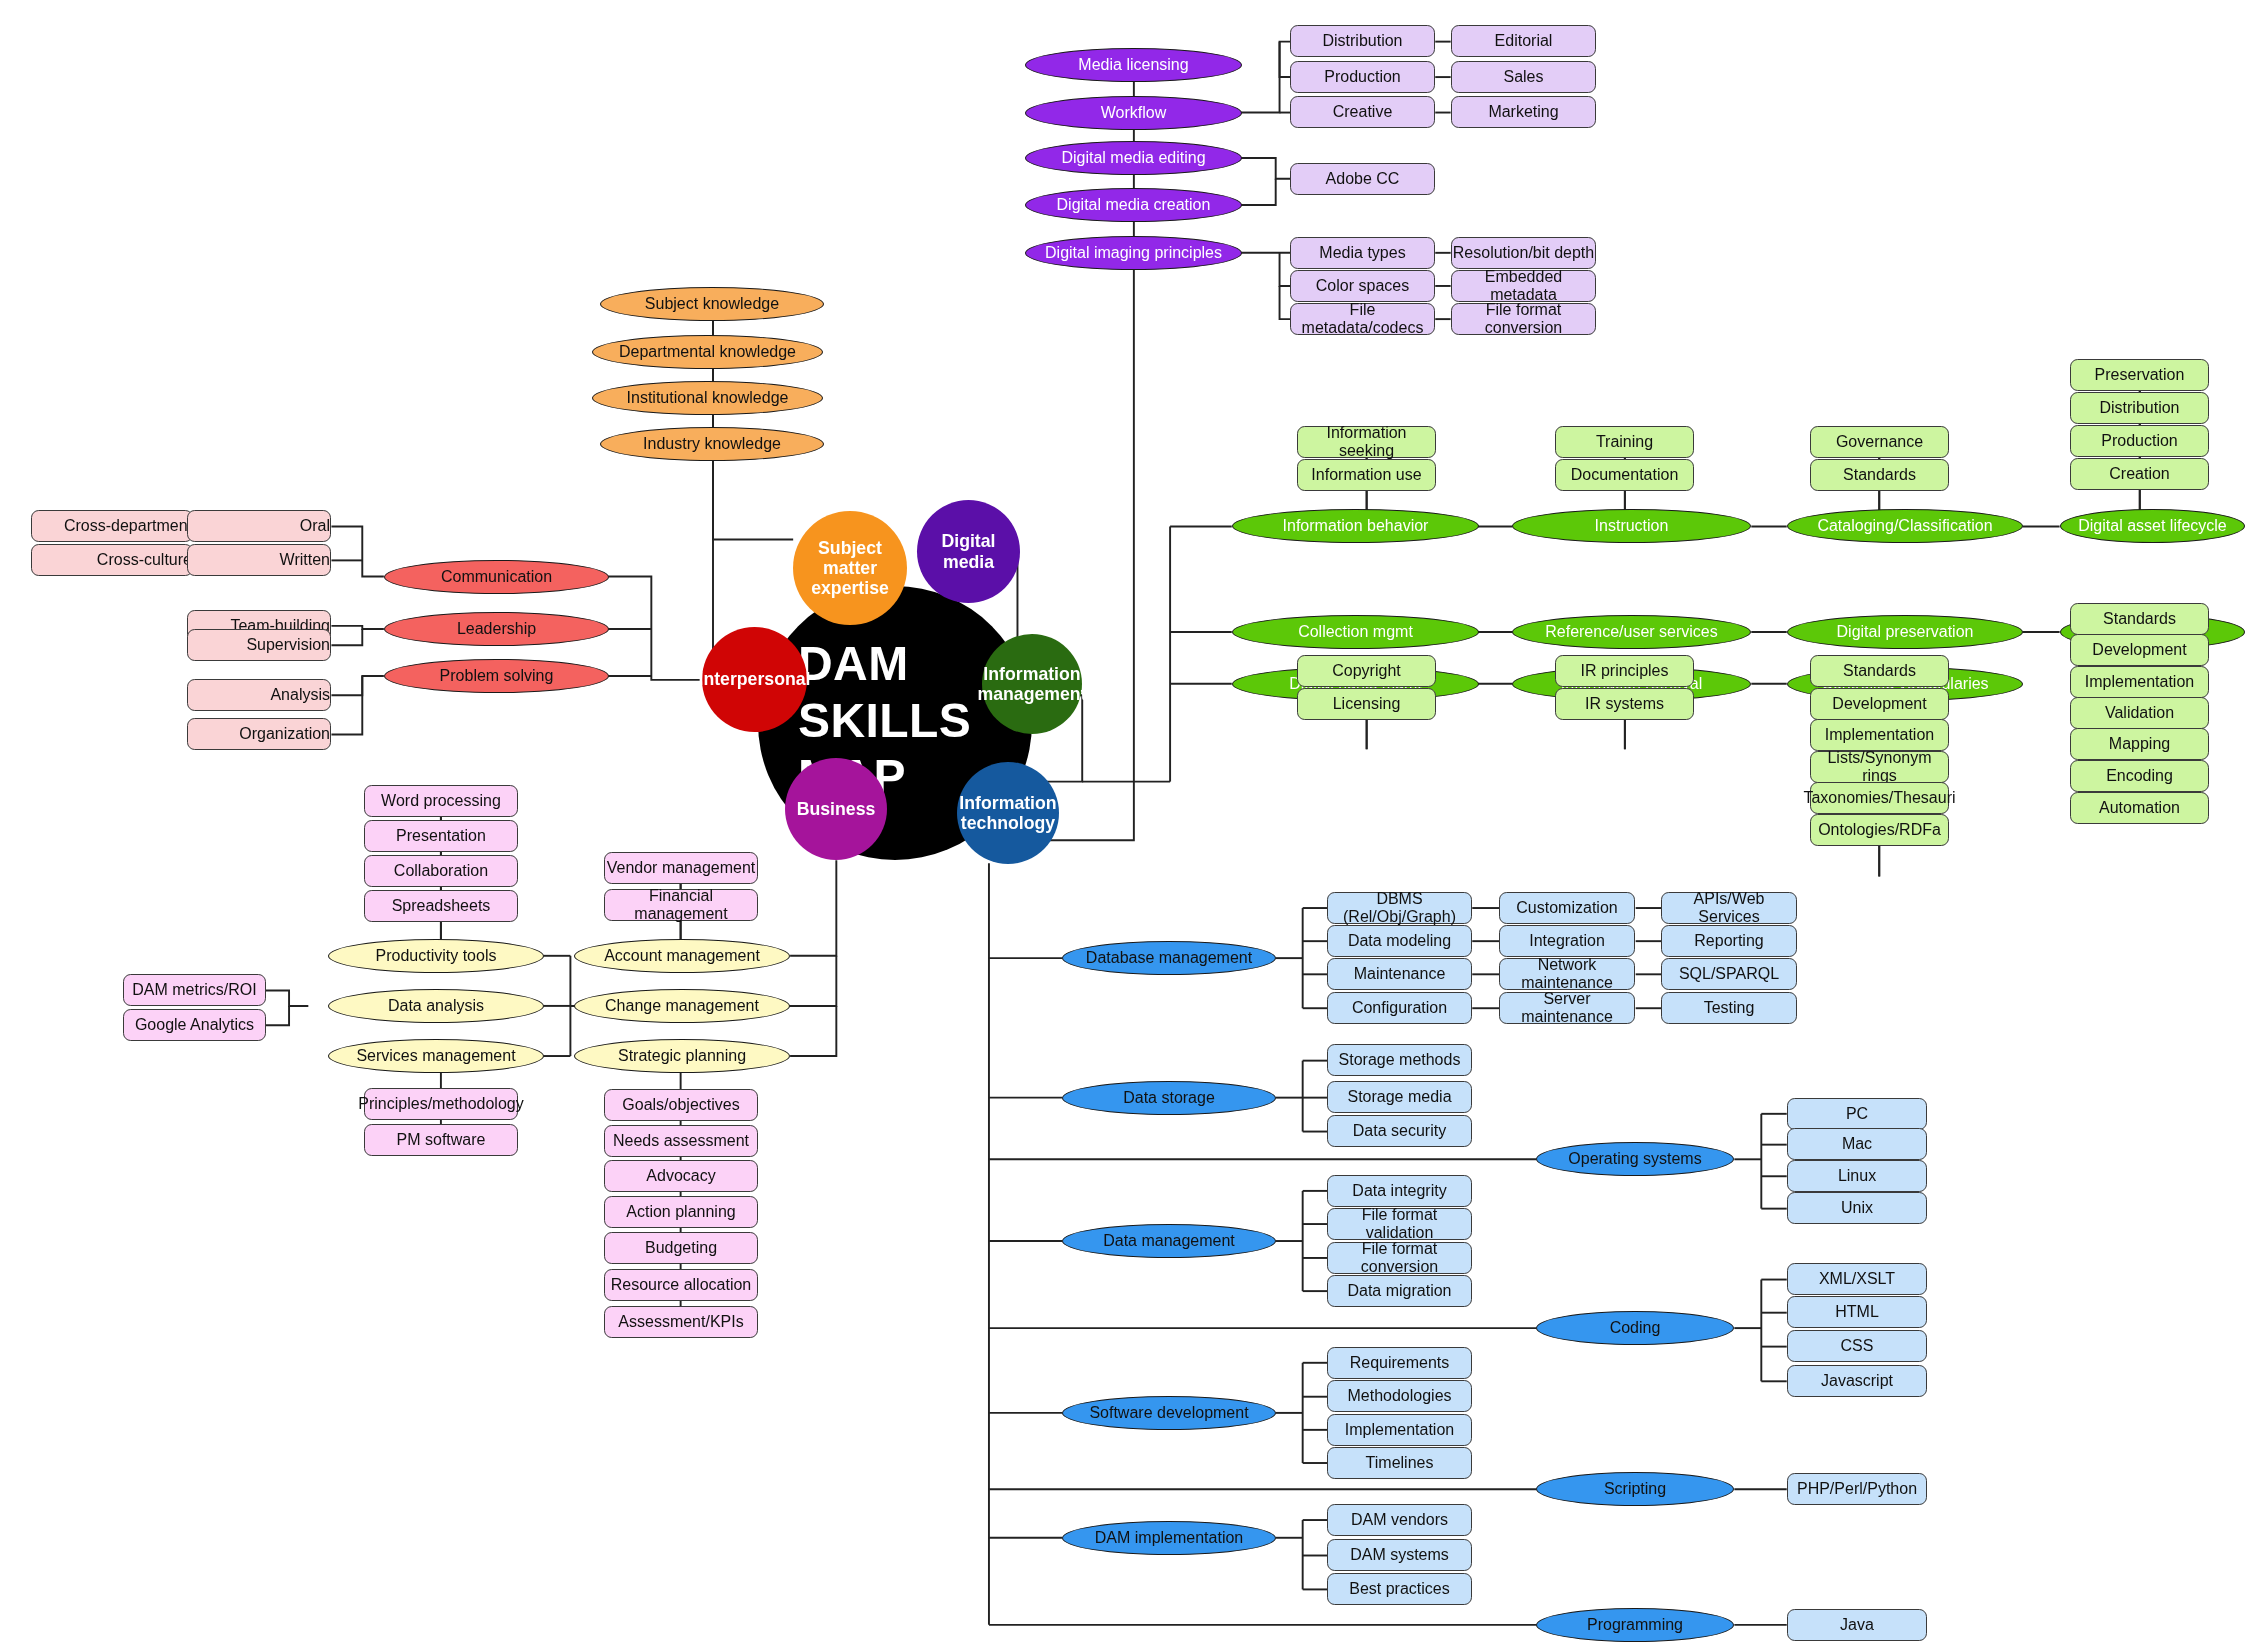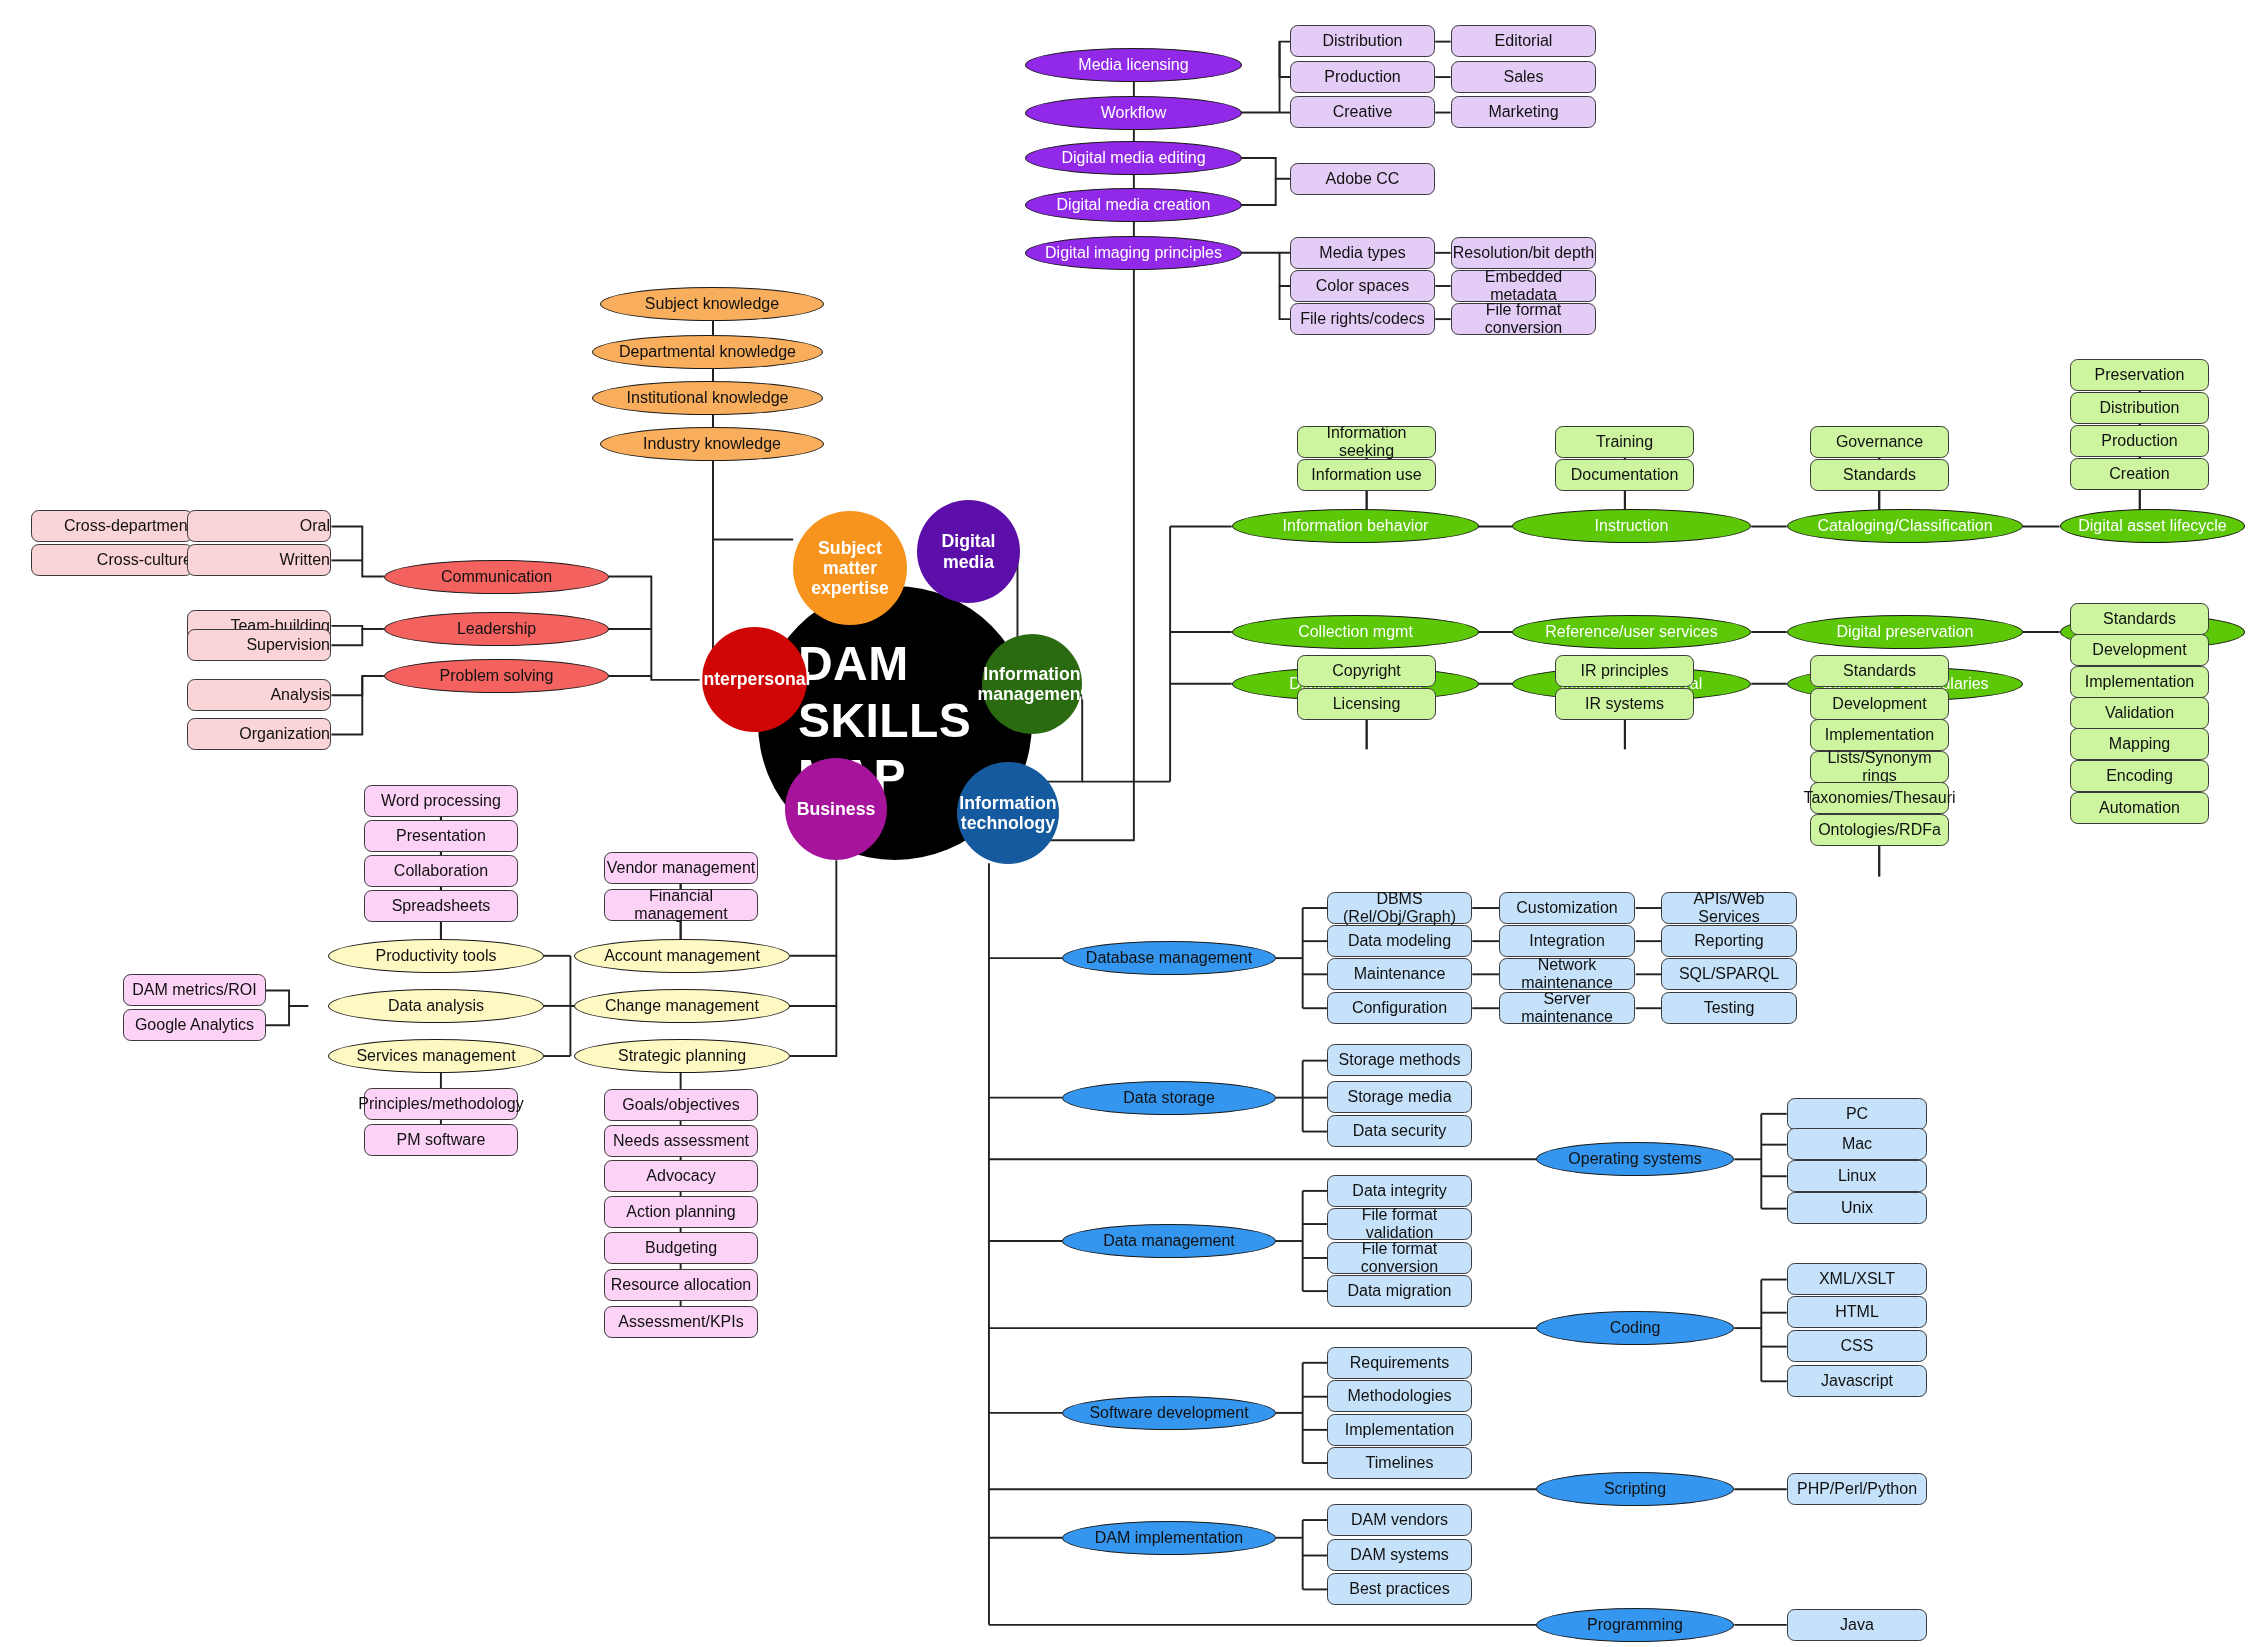--- a/index.html
+++ b/index.html
@@ -278,21 +278,21 @@
       <span>Adobe CC</span>
     </div>
 
   <div class="node box purple" style="left:1290px;top:237px;width:145px;height:32px">
       <span>Media types</span>
     </div>
   <div class="node box purple" style="left:1290px;top:270px;width:145px;height:32px">
       <span>Color spaces</span>
     </div>
   <div class="node box purple" style="left:1290px;top:303px;width:145px;height:32px">
-      <span>File rights/codecs</span>
+      <span>File metadata/codecs</span>
     </div>
 
   <div class="node box purple" style="left:1451px;top:237px;width:145px;height:32px">
       <span>Resolution/bit depth</span>
     </div>
   <div class="node box purple" style="left:1451px;top:270px;width:145px;height:32px">
       <span>Embedded metadata</span>
     </div>
   <div class="node box purple" style="left:1451px;top:303px;width:145px;height:32px">
       <span>File format conversion</span>

